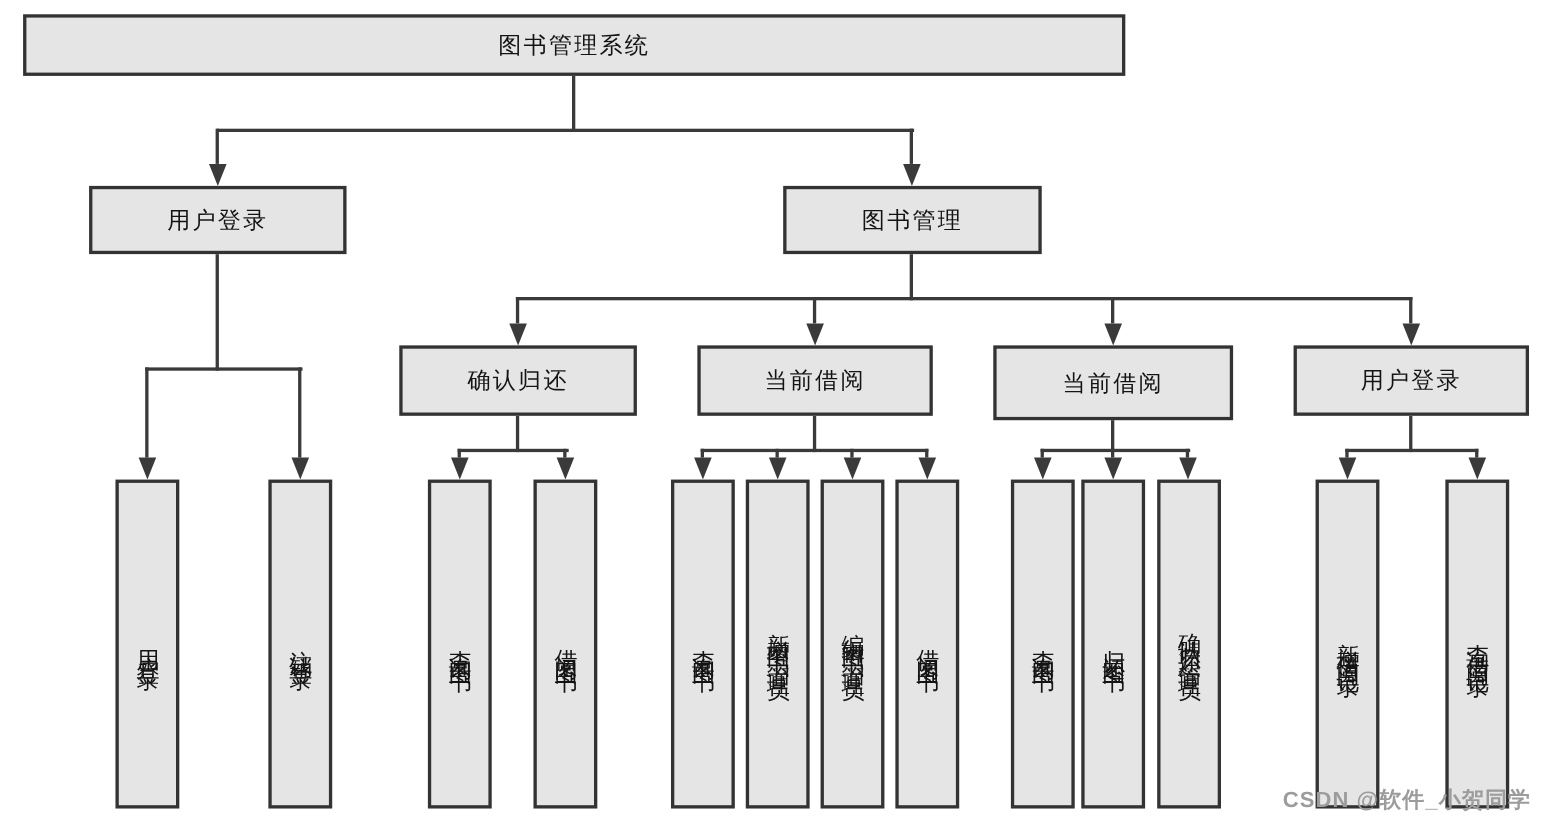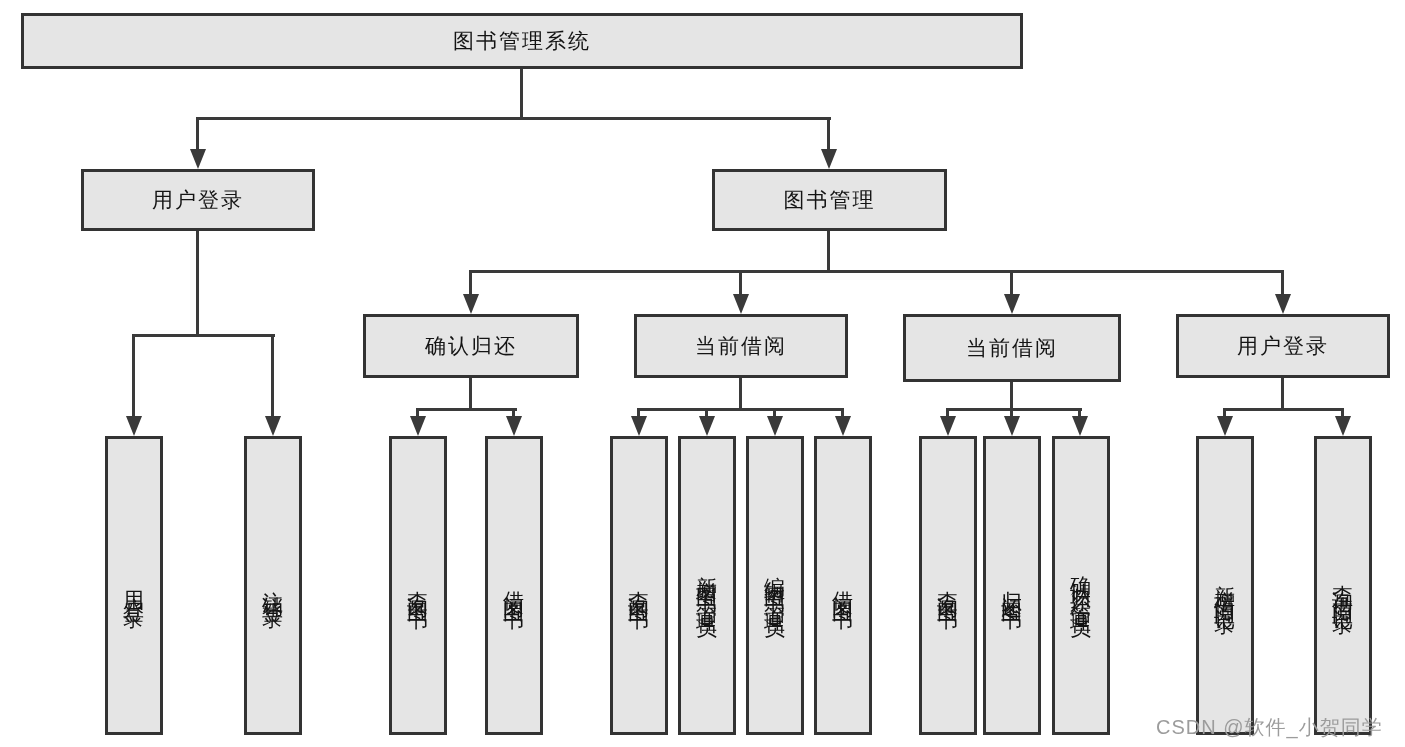--- a/index.html
+++ b/index.html
@@ -50,25 +50,26 @@
     border-left: 8px solid transparent;
     border-right: 8px solid transparent;
     border-top: 20px solid #3a3a3a;
     z-index: 1;
   }
   .watermark {
     position: absolute;
     left: 1156px;
     top: 714px;
     width: 246px;
-    text-align: left;
+    text-align: center;
     font-size: 20px;
     color: #9c9c9c;
     letter-spacing: 1px;
     z-index: 5;
+    font-weight: bold;
   }
 </style>
 </head>
 <body>
 
 <div class="canvas">
 
   <div class="box" style="left:21px; top:13px; width:1002px; height:56px;">
     <span>图书管理系统</span>
   </div>

